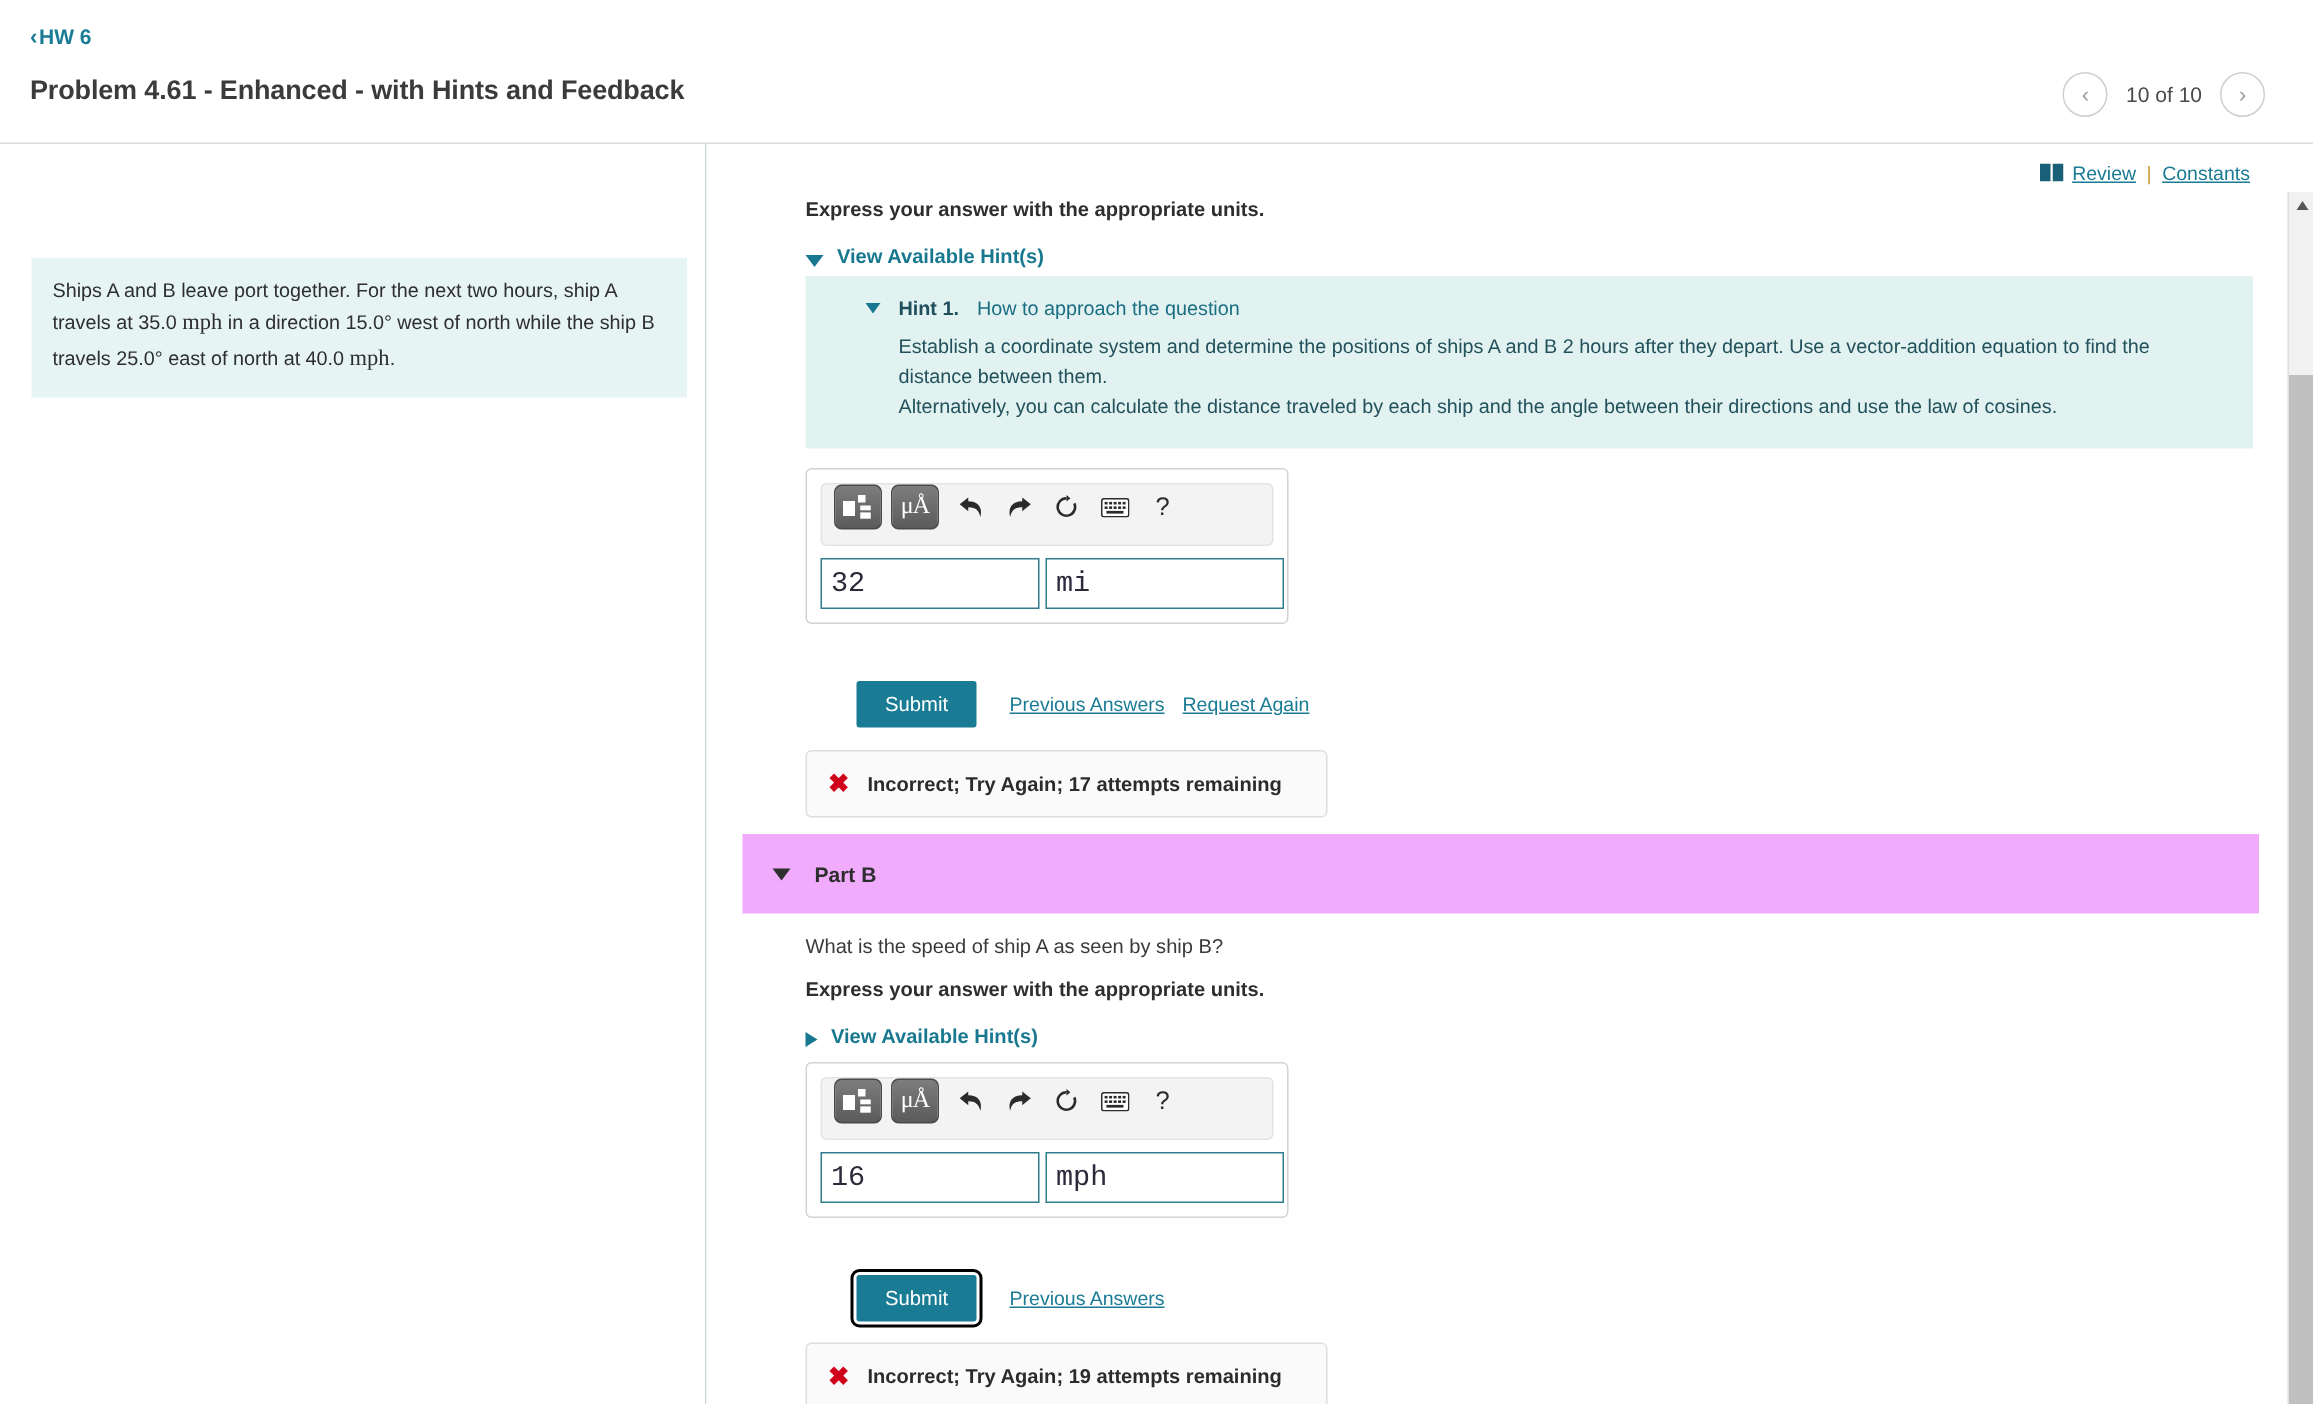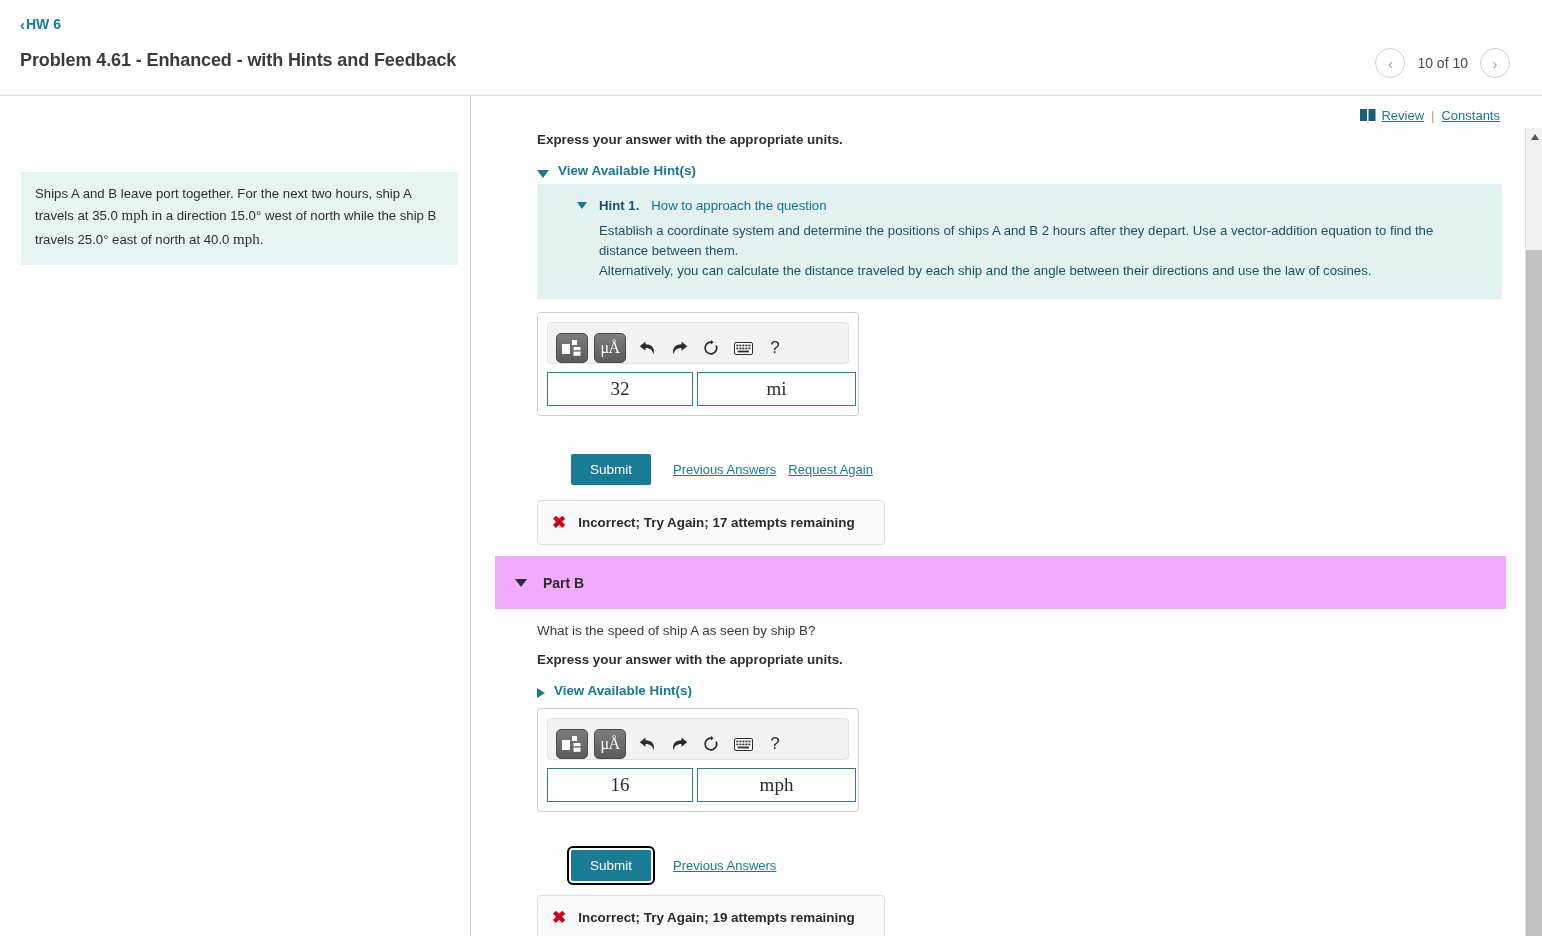--- a/index.html
+++ b/index.html
@@ -75,39 +75,39 @@
   .hint-head .sub { color:#1a6e84; font-weight: normal; }
   .hint-body { margin-left: 22px; font-size: 13.2px; color:#22515c; line-height:1.52; max-width: 905px; }
 
   
   .answer-card {
     border: 1px solid #d2d2d2; border-radius: 4px; background: #fff;
     width: 322px; padding: 9px;
   }
   .tool-strip {
     background: #f3f3f3; border: 1px solid #e3e3e3; border-radius: 4px;
-    height: 42px; display: flex; align-items: flex-end; padding: 0 8px; gap: 2px;
+    height: 42px; display: flex; align-items: flex-start; padding: 0 8px; gap: 2px;
   }
   .tbtn {
     width: 32px; height: 30px; border-radius: 5px;
     border: 1px solid #4a4a4a;
     background: linear-gradient(#7d7d7d, #5b5b5b);
     display:flex; align-items:center; justify-content:center;
     color:#fff; cursor: pointer; margin-right: 4px;
   }
   .tbtn .mu { font-family:"Liberation Serif", serif; font-size: 16px; letter-spacing:-0.5px; }
   .ticon {
     width: 30px; height: 30px; display:flex; align-items:center; justify-content:center;
     color:#2b2b2b; font-size: 16px; cursor: pointer;
   }
   .inputs-row { display: flex; margin-top: 8px; }
   .ans-input {
     height: 34px; border: 1px solid #2f7d8e; background:#fff;
-    font-family: Liberation Serif, serif; font-size: 19px; color:#2a2a3a;
-    padding: 2px 6px; outline: none; text-align: center;
+    font-family: Liberation Mono, monospace; font-size: 19px; color:#2a2a3a;
+    padding: 2px 6px; outline: none;
   }
   .ans-val { width: 146px; }
   .ans-unit { width: 159px; margin-left: 4px; }
 
   .submit-row { display: flex; align-items: center; margin-top: 14px; margin-left: 34px; }
   .submit-btn {
     background: #1a7b94; color: #fff; border: none;
     font-size: 13.5px; font-family: "Liberation Sans", sans-serif;
     padding: 8px 19px; cursor: pointer; border-radius: 2px;
   }

